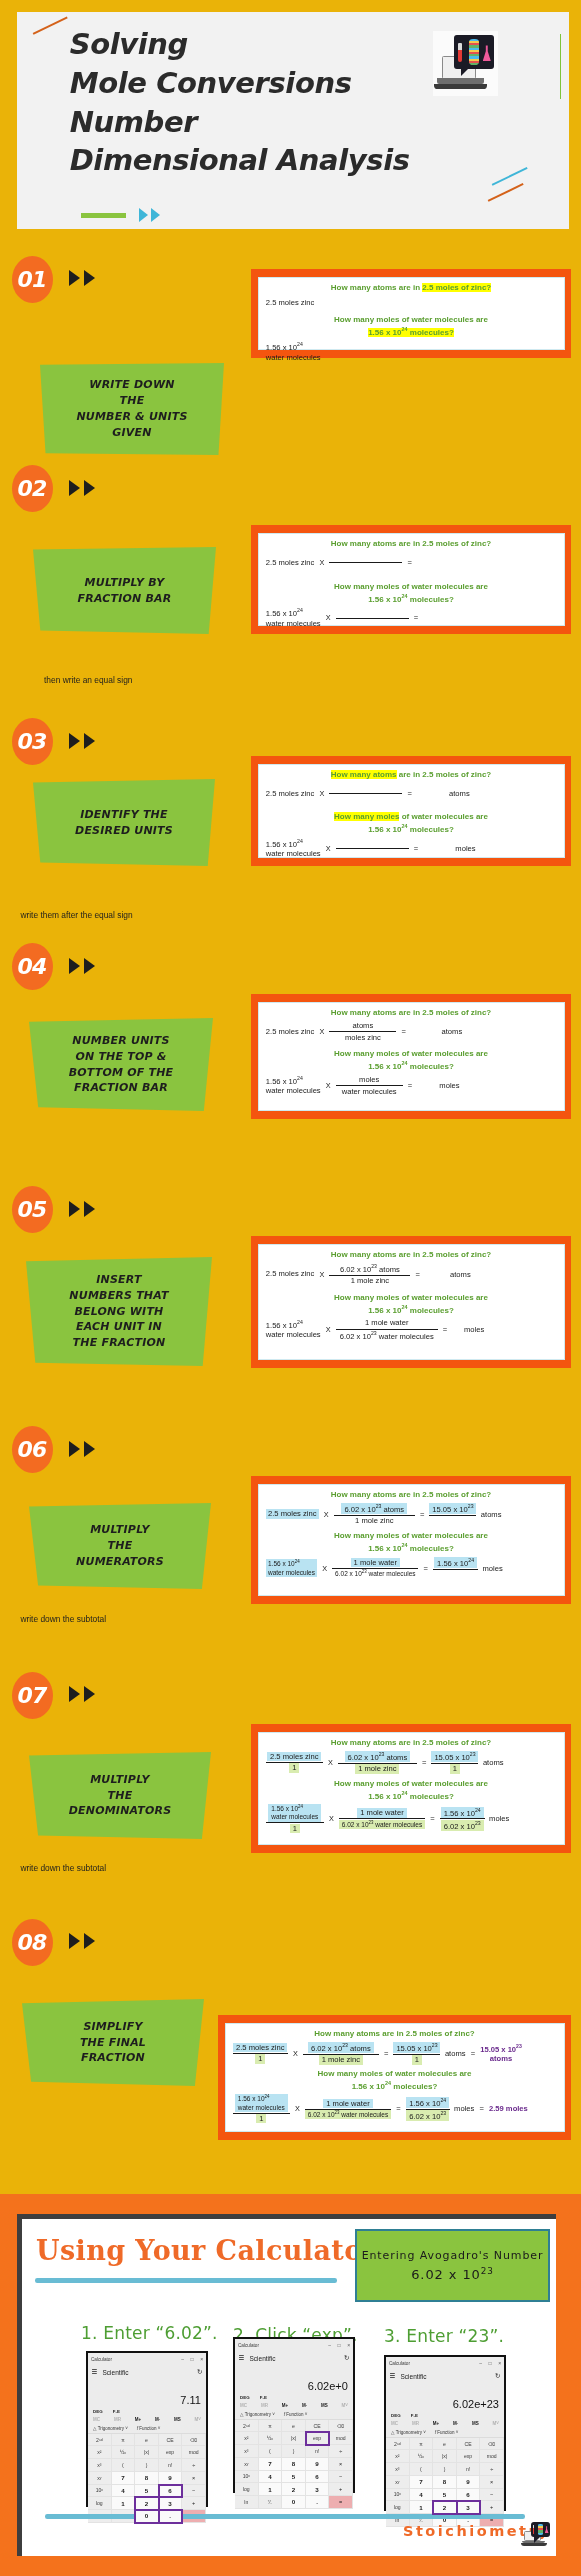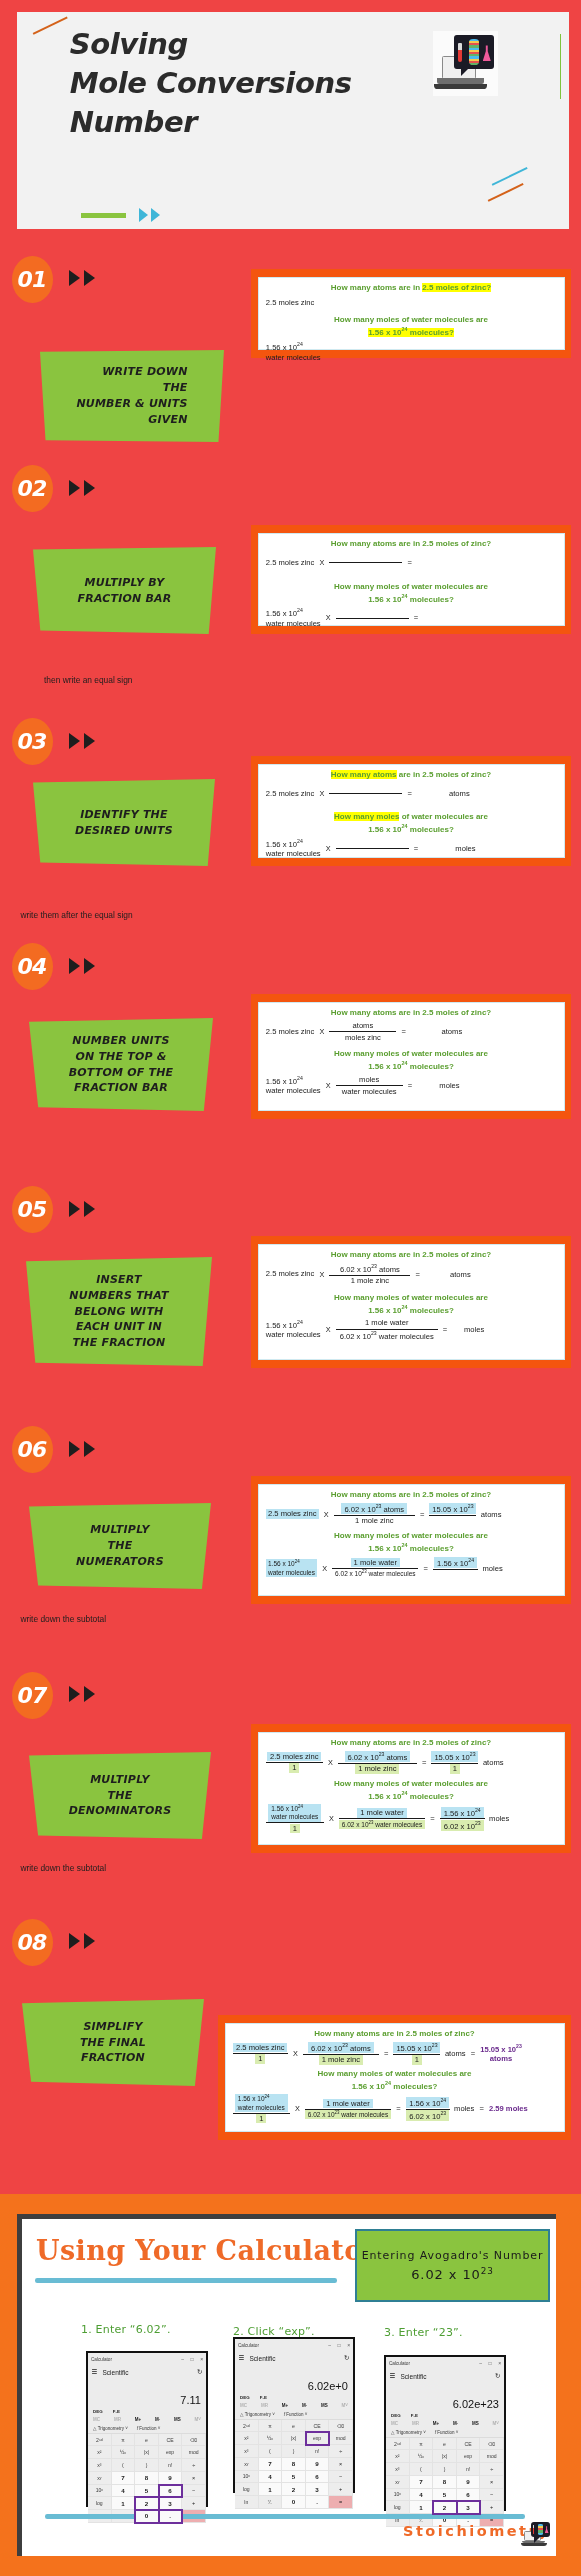--- a/index.html
+++ b/index.html
@@ -5,21 +5,21 @@
   * { box-sizing: border-box; margin: 0; padding: 0; }
   html, body {
     width: 581px;
     background: #57cbe4;
     font-family: "Liberation Sans", sans-serif;
   }
   .page {
     position: relative;
     width: 581px;
     height: 2576px;
-    background: #ef4444;
+    background: #eab308;
     overflow: hidden;
   }
 
   
   .header {
     position: absolute;
     left: 16.7px; top: 12.4px;
     width: 552px; height: 217px;
     background: #f2f2f2;
   }
@@ -277,21 +277,21 @@
     align-items: center; justify-content: center;
     font-family: "DejaVu Sans", sans-serif;
     color: #1b1b1b;
   }
   .avo-l1 { font-size: 11px; letter-spacing: 0.9px; }
   .avo-l2 { font-size: 13px; letter-spacing: 0.9px; margin-top: 4.4px; }
 
   .calc-step-label {
     position: absolute;
     font-family: "DejaVu Sans", sans-serif;
-    font-size: 11px;
+    font-size: 17px;
     color: #4e9e33;
     letter-spacing: 0.2px;
   }
   .calc-win {
     position: absolute;
     width: 122px; height: 156px;
     background: #ececec;
     border: 2.2px solid #111;
   }
   .cw-titlebar {
@@ -377,20 +377,21 @@
 <div class="page">
 
   <div class="header">
     <div class="deco-line-orange-top"></div>
     <div class="deco-vert-green"></div>
 
     <div class="header-title">
       <span class="ln">Solving</span>
       <span class="ln">Mole Conversions</span>
       <span class="ln">Number</span>
+      <span class="ln">Dimensional Analysis</span>
     </div>
 
     <div class="header-logo">
       <div class="laptop-icon">
         <div class="laptop-screen"></div>
         <div class="laptop-base"></div>
         <div class="laptop-foot"></div>
         <div class="bubble">
           <div class="tube"></div>
           <div class="dna"></div>
@@ -407,21 +408,21 @@
       <div class="arrow-tri small"></div>
     </div>
   </div>
 
   <div class="step" style="top:0">
     <div class="badge" style="left:11.6px; top:256px">01</div>
     <div class="arrows" style="left:69px; top:270px">
       <div class="arrow-tri"></div>
       <div class="arrow-tri"></div>
     </div>
-    <div class="label-slab" style="left:40px; top:350px; width:184px; height:92px; clip-path: polygon(0 2%, 100% 0, 97% 100%, 3% 98%); text-align: right;">
+    <div class="label-slab" style="left:40px; top:363px; width:184px; height:92px; clip-path: polygon(0 2%, 100% 0, 97% 100%, 3% 98%);">
       <span>
         <span>WRITE DOWN</span><br>
         <span>THE</span><br>
         <span>NUMBER &amp; UNITS</span><br>
         <span>GIVEN</span>
       </span>
     </div>
 
     <div class="card" style="left:251px; top:269px; width:320px; height:89px">
       <div class="card-inner">

